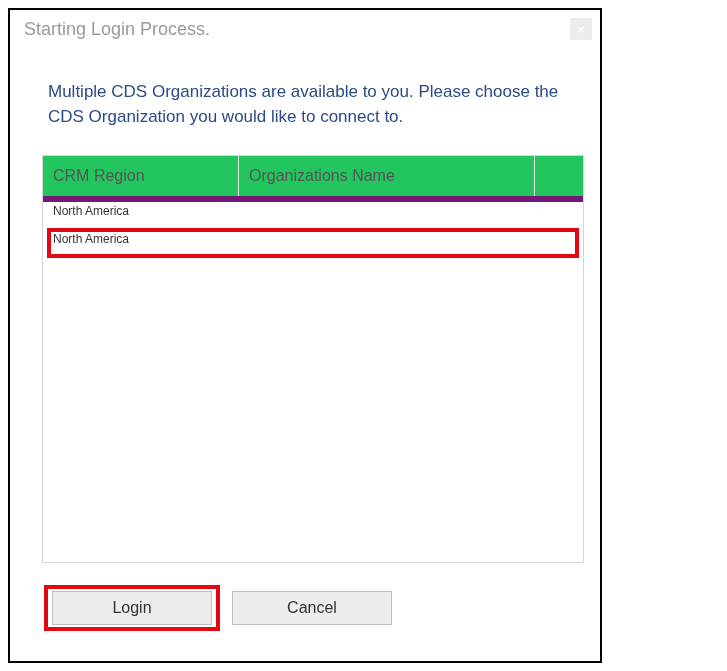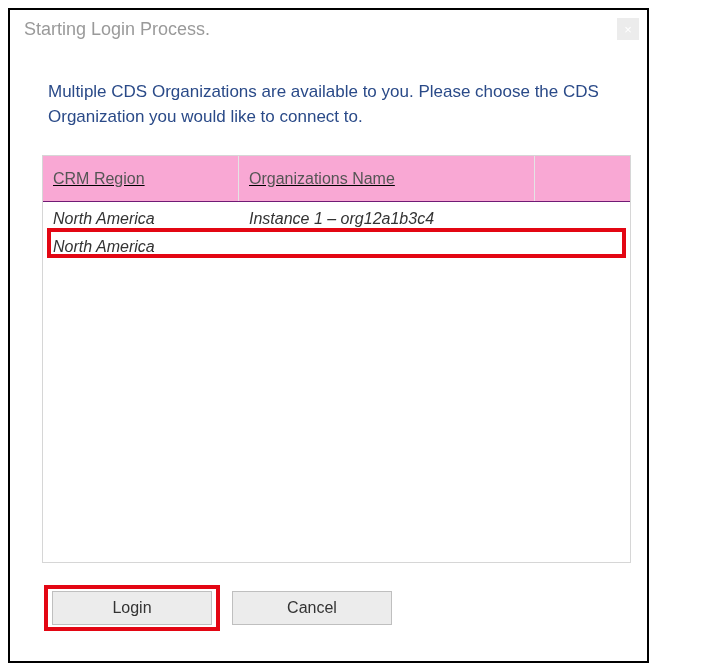--- a/index.html
+++ b/index.html
@@ -3,21 +3,21 @@
 <meta charset="utf-8">
 <style>
   * { box-sizing: border-box; }
   body {
     margin: 0;
     padding: 8px;
     font-family: "Segoe UI", Arial, sans-serif;
     background: #fff;
   }
   .window {
-    width: 641px;
+    width: 594px;
     height: 655px;
     border: 2px solid #000;
     background: #fff;
     position: relative;
     display: flex;
     flex-direction: column;
   }
   .titlebar {
     display: flex;
     align-items: center;
@@ -56,51 +56,49 @@
     border: 1px solid #d6d6d6;
     flex: 0 0 auto;
     height: 408px;
     display: flex;
     flex-direction: column;
     overflow: hidden;
     position: relative;
   }
   .grid-header {
     display: flex;
-    border-bottom: 1px solid #701a75;
+    border-bottom: 6px solid #701a75;
     height: 46px;
     position: relative;
     z-index: 2;
-    background: #f9a8d4;
-    text-decoration: underline;
+    background: #22c55e;
   }
   .grid-header .col {
     padding: 12px 10px;
     color: #555;
     font-size: 16px;
     border-right: 1px solid #e4e4e4;
     display: flex;
     align-items: center;
   }
   .grid-header .col:last-child { border-right: none; }
   .col-region { width: 196px; flex: 0 0 196px; }
   .col-org    { width: 296px; flex: 0 0 296px; }
   .col-extra  { flex: 1; }
   .grid-body {
     flex: 1;
     overflow: hidden;
     position: relative;
   }
   .grid-row {
     display: flex;
-    font-size: 16px;
+    font-size: 12px;
     color: #333;
     height: 28px;
-    align-items: flex-end;
-    font-style: italic;
+    align-items: flex-start;
   }
   .grid-row .cell {
     padding: 2px 10px;
     overflow: hidden;
     white-space: nowrap;
   }
   .cell-region { width: 196px; flex: 0 0 196px; }
   .cell-org    { flex: 1; }
   .highlight-row {
     position: absolute;
@@ -150,21 +148,20 @@
     <div class="grid-wrap">
       <div class="grid-header">
         <div class="col col-region">CRM Region</div>
         <div class="col col-org">Organizations Name</div>
         <div class="col col-extra"></div>
       </div>
       <div class="grid-body" id="grid-body">
 
       <div class="grid-row">
             <div class="cell cell-region">North America</div>
-            <div class="cell cell-org">Instance 1 – org12a1b3c4</div>
           </div>
           <div class="grid-row">
             <div class="cell cell-region">North America</div>
           </div>
           <div class="highlight-row" style="top: 26px;"></div>
         </div>
     </div>
 
     <div class="button-row">
       <div style="position:relative;">

